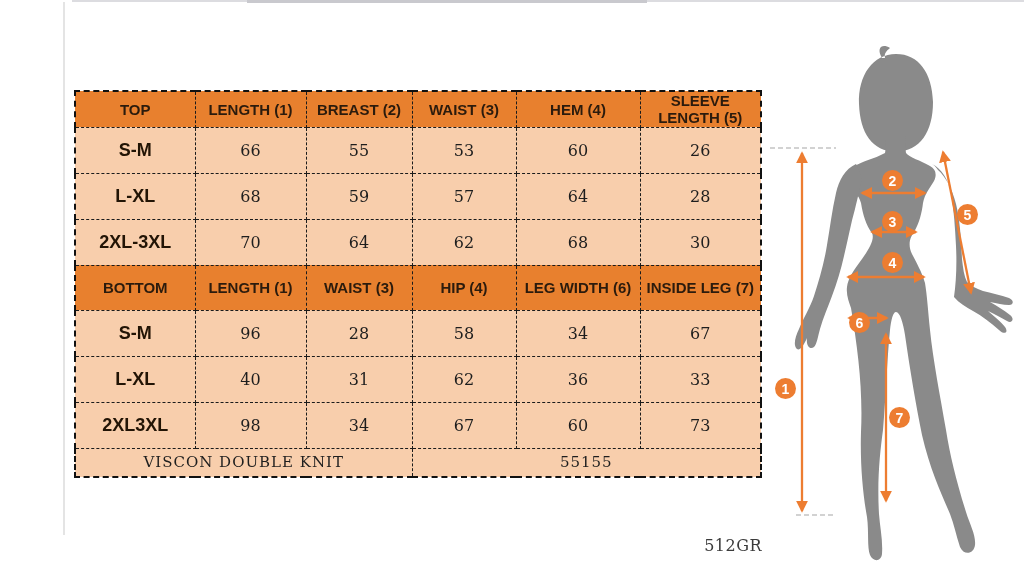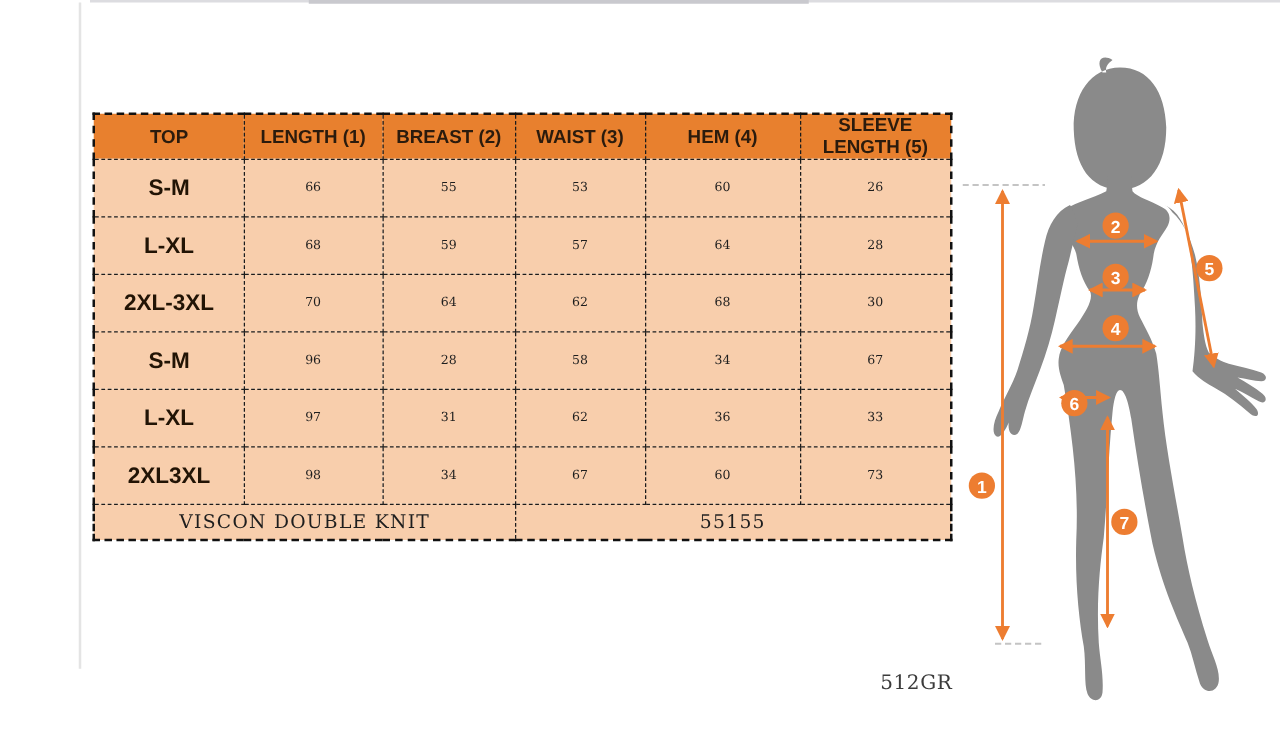--- a/index.html
+++ b/index.html
@@ -40,21 +40,21 @@
     font-weight:bold;font-size:15px;line-height:1.15;
     color:var(--text-dark);
   }
   td.lbl{
     background:var(--cell-peach);
     font-weight:bold;font-size:18px;color:#221405;
   }
   td.val{
     background:var(--cell-peach);
     font-family:"DejaVu Serif",serif;font-weight:400;
-    font-size:10px;color:var(--value-ink);
+    font-size:16px;color:var(--value-ink);
   }
   td.val-text{letter-spacing:1px;font-size:15px;}
   .code-note{
     position:absolute;left:600px;top:536px;width:162px;text-align:right;
     font-family:"DejaVu Serif",serif;font-size:16px;color:#3b3b3b;letter-spacing:.5px;
   }
 
   
   #figure-svg{position:absolute;left:770px;top:40px;}
   .marker{
@@ -116,31 +116,39 @@
         <td class="val">28</td>
       </tr>
       <tr class="r-data">
         <td class="lbl">2XL-3XL</td>
         <td class="val">70</td>
         <td class="val">64</td>
         <td class="val">62</td>
         <td class="val">68</td>
         <td class="val">30</td>
       </tr>
+      <tr class="r-data" style="height:45px">
+        <td class="hdr">BOTTOM</td>
+        <td class="hdr">LENGTH (1)</td>
+        <td class="hdr">WAIST (3)</td>
+        <td class="hdr">HIP (4)</td>
+        <td class="hdr">LEG WIDTH (6)</td>
+        <td class="hdr">INSIDE LEG (7)</td>
+      </tr>
       <tr class="r-data">
         <td class="lbl">S-M</td>
         <td class="val">96</td>
         <td class="val">28</td>
         <td class="val">58</td>
         <td class="val">34</td>
         <td class="val">67</td>
       </tr>
       <tr class="r-data">
         <td class="lbl">L-XL</td>
-        <td class="val">97</td>
+        <td class="val">40</td>
         <td class="val">31</td>
         <td class="val">62</td>
         <td class="val">36</td>
         <td class="val">33</td>
       </tr>
       <tr class="r-data">
         <td class="lbl">2XL3XL</td>
         <td class="val">98</td>
         <td class="val">34</td>
         <td class="val">67</td>

